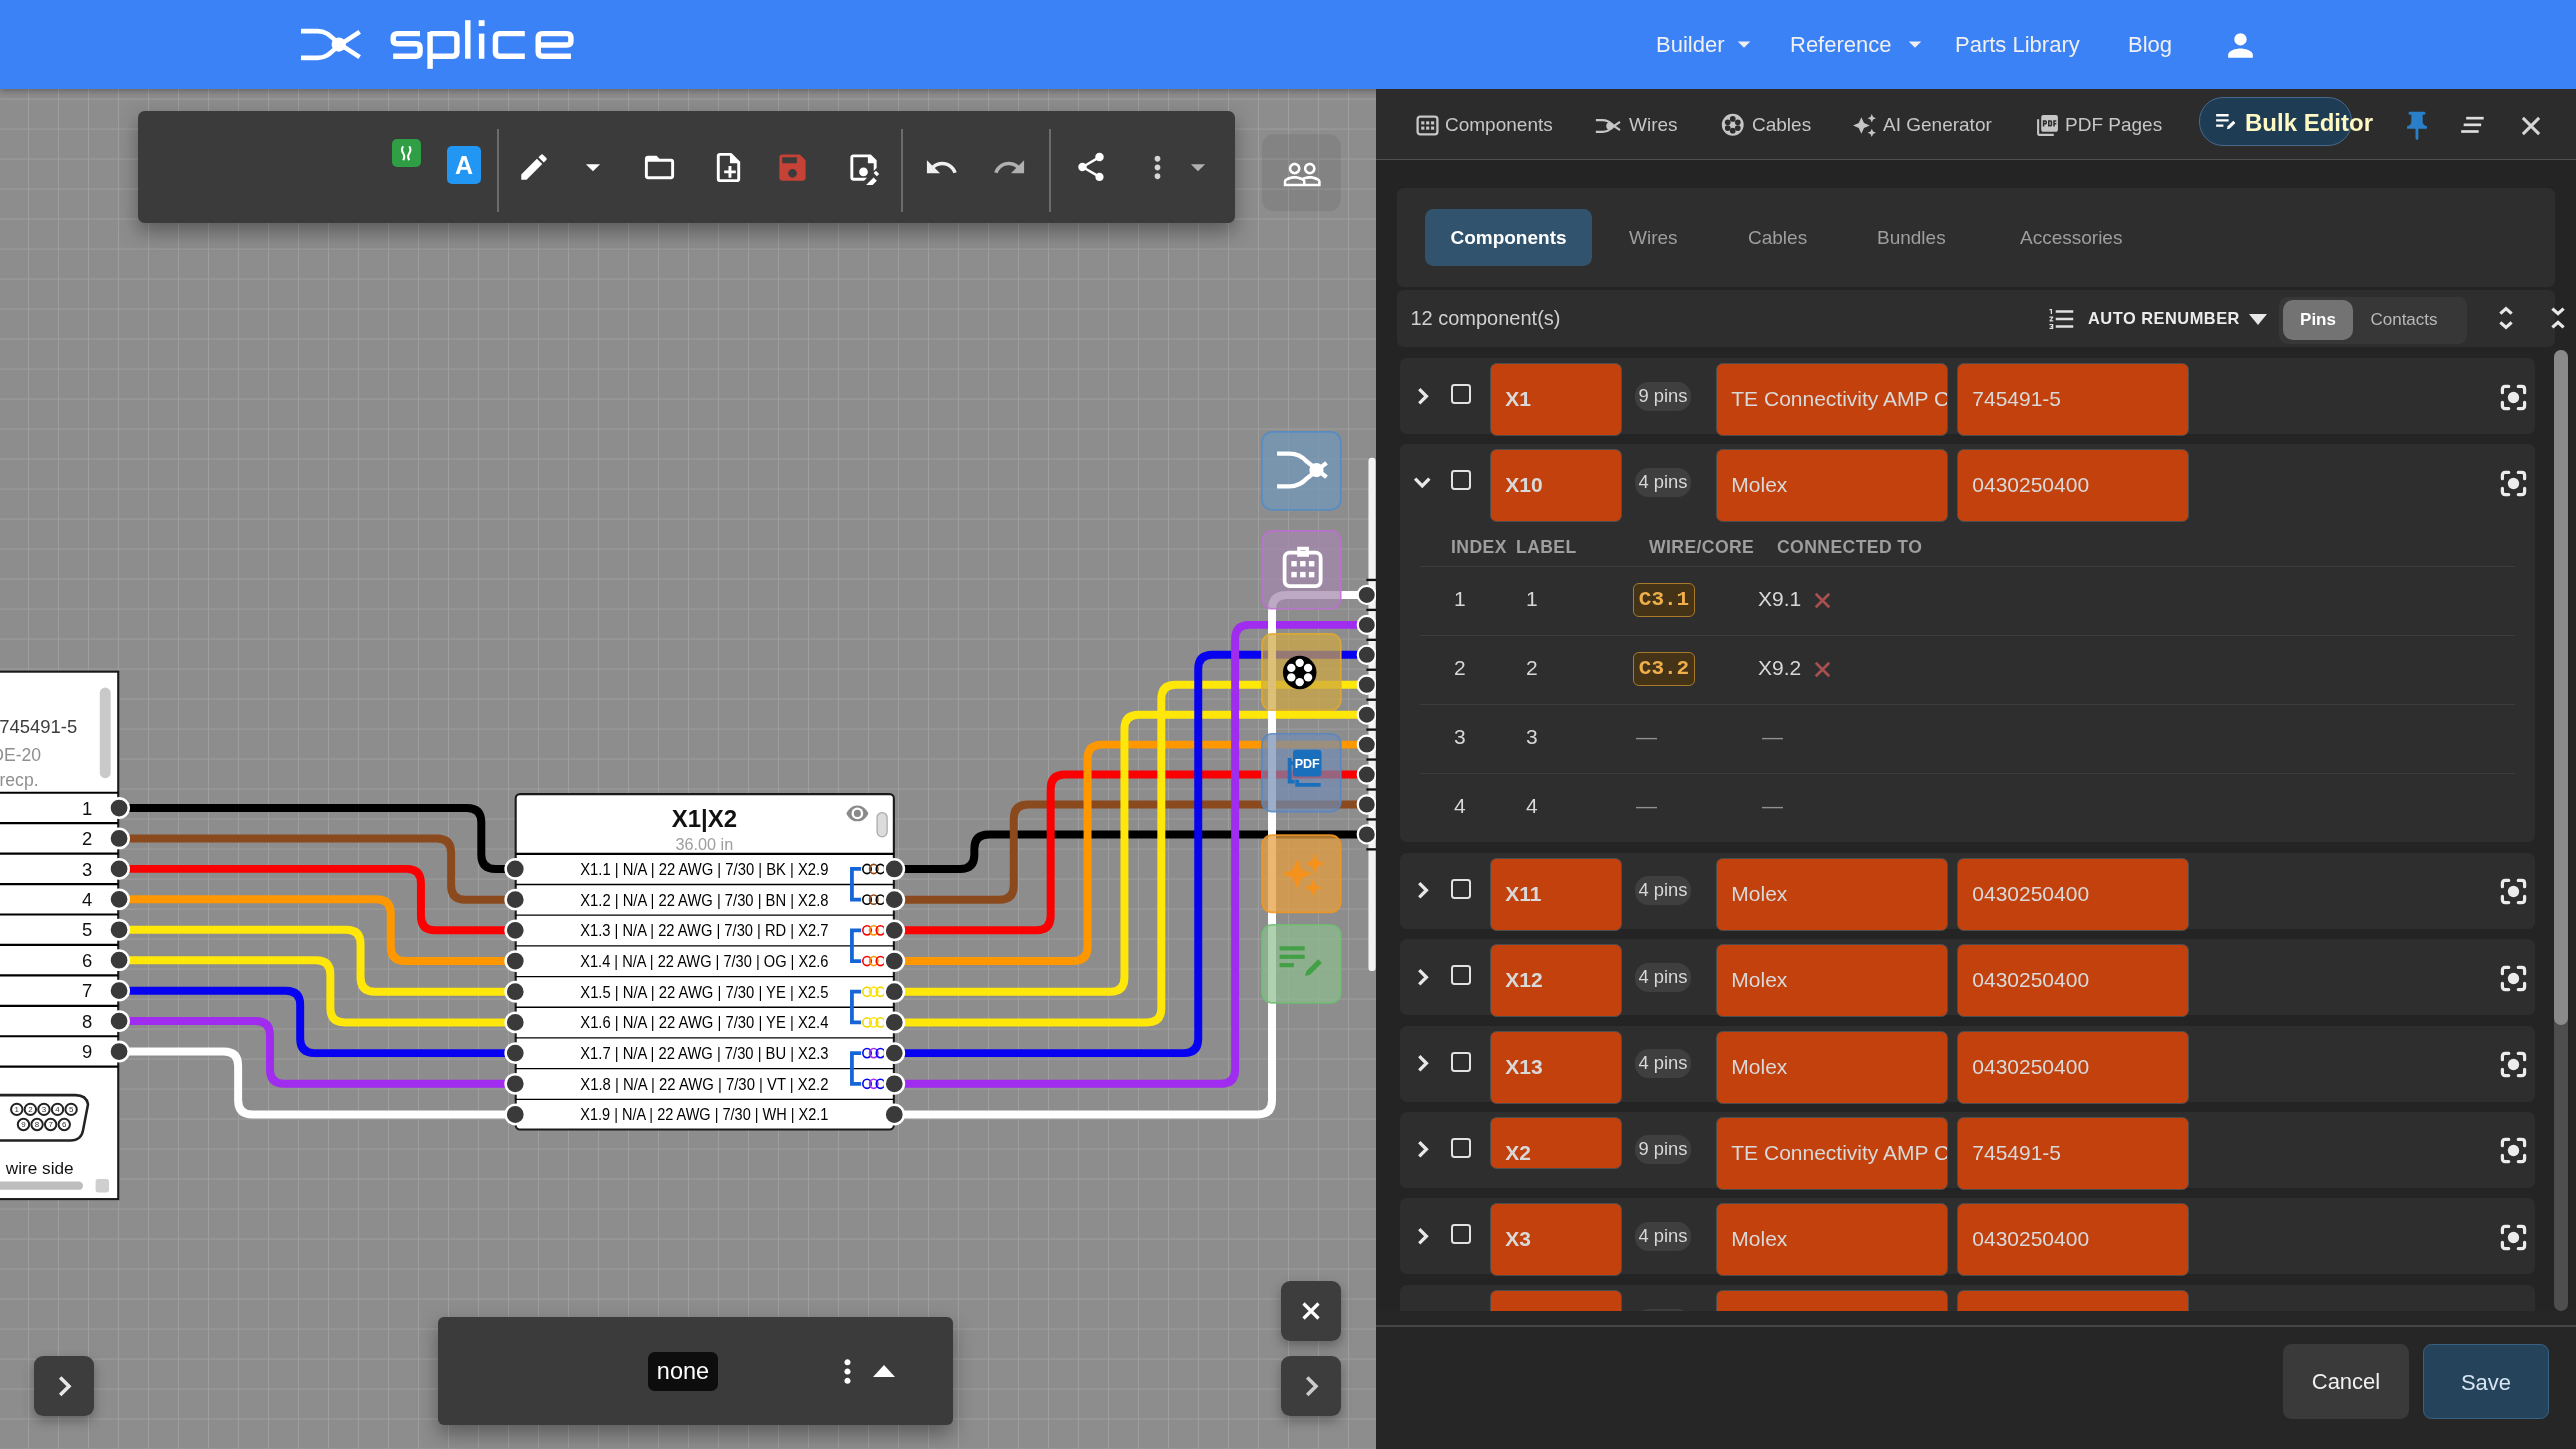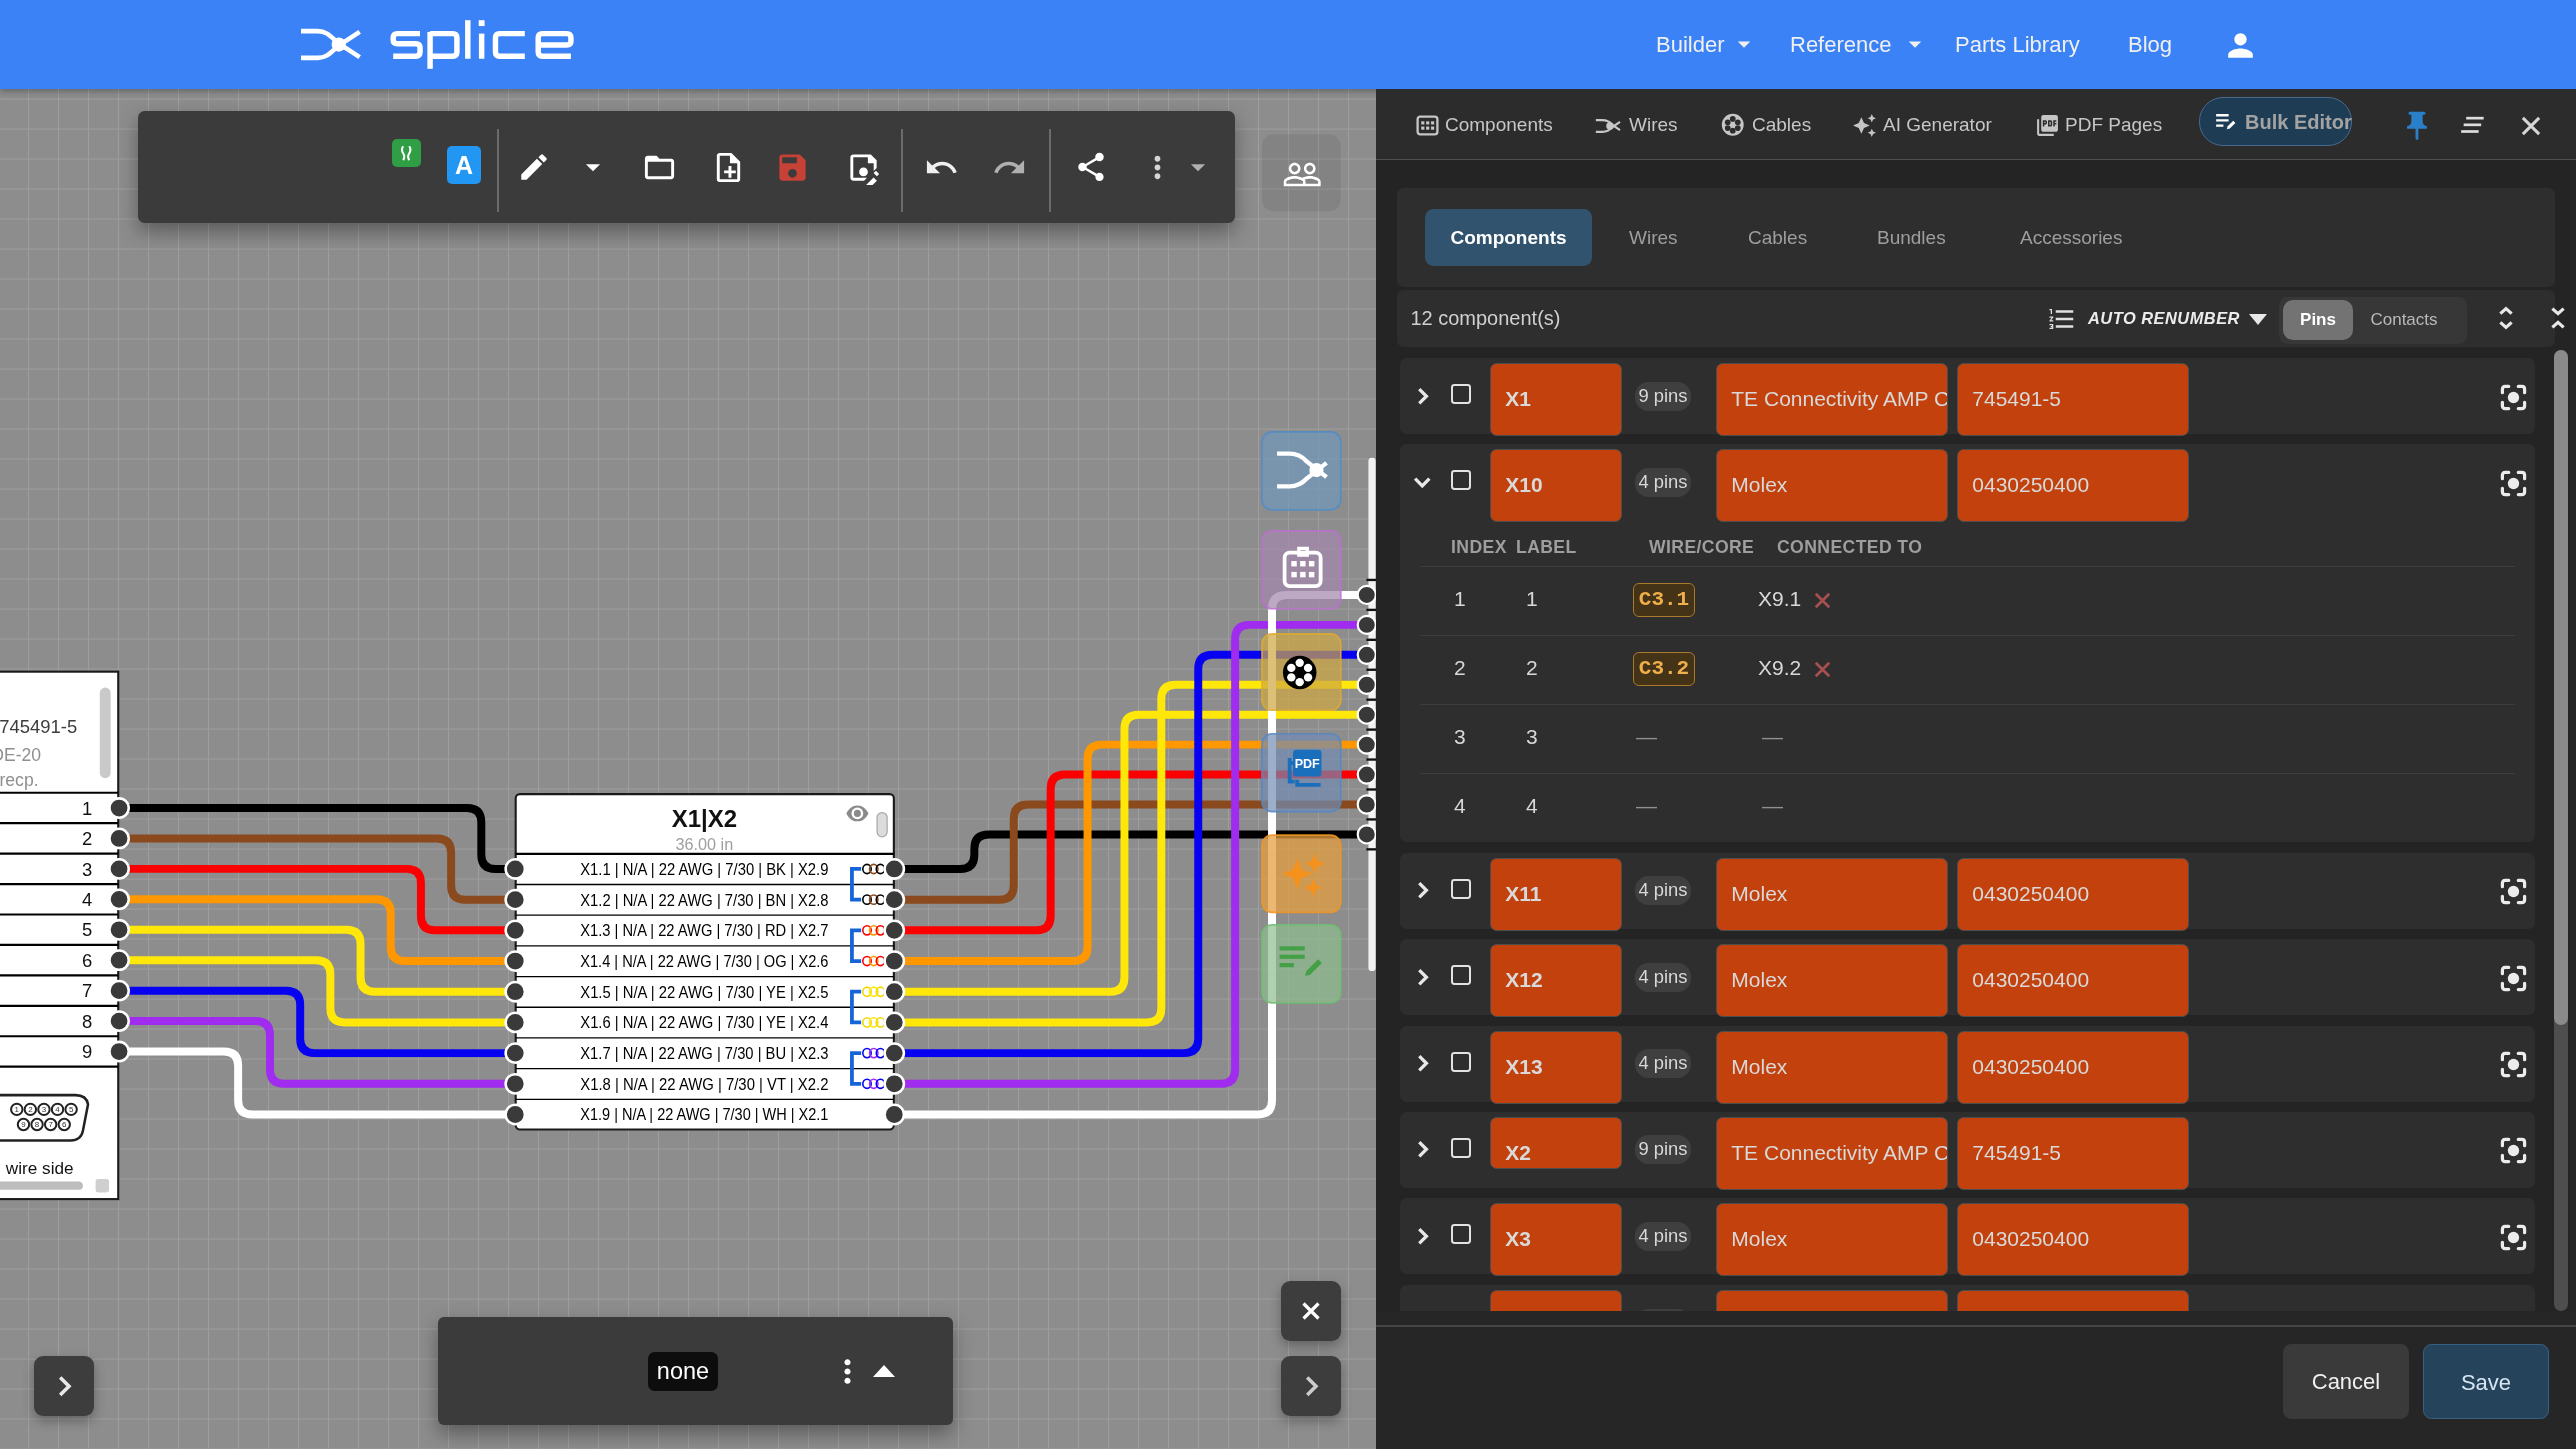--- a/index.html
+++ b/index.html
@@ -435,21 +435,21 @@
             <path d="M20 2H8c-1.1 0-2 .9-2 2v12c0 1.1.9 2 2 2h12c1.1 0 2-.9 2-2V4c0-1.1-.9-2-2-2zm-8.5 7.5c0 .83-.67 1.5-1.5 1.5H9v2H7.5V7H10c.83 0 1.5.67 1.5 1.5v1zm5 2c0 .83-.67 1.5-1.5 1.5h-2.5V7H15c.83 0 1.5.67 1.5 1.5v3zm4-3H19v1h1.5V11H19v2h-1.5V7h3v1.5zM9 9.5h1v-1H9v1zM4 6H2v14c0 1.1.9 2 2 2h14v-2H4V6zm10 5.5h1v-3h-1v3z" fill="#c6c6c6"></path>
           </svg></div>
 <div class="ptab" style="left:689px">PDF Pages</div>
 <div class="abs" style="left:823px;top:8.4px;width:153px;height:49px;background:#1f3c55;border:1.7px solid #466a8e;border-radius:24px;white-space:nowrap;">
 <div class="abs" style="left:13.4px;top:11px"><svg width="25" height="25" viewBox="0 0 24 24">
               <g stroke="#fff" stroke-width="2.2" fill="none">
                 <path d="M3 6 h12 M3 11 h12 M3 16 h7"></path>
               </g>
               <path d="M20.7 9.8 l-6.5 6.5 -1 3.5 3.5 -1 6.5 -6.5 z" fill="#fff" transform="scale(0.82) translate(3,4)"></path>
             </svg></div>
-<div class="abs" style="left:45px;top:0;height:49px;line-height:49px;color:#a3a3a3;font-weight:bold;font-size:20px;white-space:nowrap;">Bulk Editor</div>
+<div class="abs" style="left:45px;top:0;height:49px;line-height:49px;color:#fef9c3;font-weight:bold;font-size:24px;white-space:nowrap;">Bulk Editor</div>
 </div>
 <div class="abs" style="left:1024px;top:20px"><svg width="34" height="34" viewBox="0 0 24 24">
             <path d="M16 9V4h1c.55 0 1-.45 1-1s-.45-1-1-1H7c-.55 0-1 .45-1 1s.45 1 1 1h1v5c0 1.66-1.34 3-3 3v2h5.97v7l1 1 1-1v-7H19v-2c-1.66 0-3-1.34-3-3z" fill="#2a7fc9"></path>
           </svg></div>
 <div class="abs" style="left:1081px;top:25px"><svg width="35" height="25" viewBox="0 0 42 30">
             <g stroke="#dedede" stroke-width="3.2">
               <path d="M11 5 h21"></path>
               <path d="M8 13 h21"></path>
               <path d="M5 21 h21"></path>
             </g>
@@ -463,21 +463,21 @@
 <div class="abs mut" style="left:232px;top:0;height:99px;line-height:99px;font-size:19px;">Wires</div>
 <div class="abs mut" style="left:351px;top:0;height:99px;line-height:99px;font-size:19px;">Cables</div>
 <div class="abs mut" style="left:480px;top:0;height:99px;line-height:99px;font-size:19px;">Bundles</div>
 <div class="abs mut" style="left:623px;top:0;height:99px;line-height:99px;font-size:19px;">Accessories</div>
 </div>
 <div class="sect" style="left:21px;top:290px;width:1158px;height:57px;">
 <div class="abs" style="left:13.4px;top:0;height:57px;line-height:57px;font-size:20px;color:#d0d0d0;">12 component(s)</div>
 <div class="abs" style="left:650px;top:14.3px"><svg width="30" height="30" viewBox="0 0 24 24">
             <path d="M2 17h2v.5H3v1h1v.5H2v1h3v-4H2v1zm1-9h1V4H2v1h1v3zm-1 3h1.8L2 13.1v.9h3v-1H3.2L5 10.9V10H2v1zm5-6v2h14V5H7zm0 14h14v-2H7v2zm0-6h14v-2H7v2z" fill="#e0e0e0"></path>
           </svg></div>
-<div class="abs" style="left:691px;top:0;height:57px;line-height:57px;font-size:16.4px;font-weight:bold;color:#ececec;letter-spacing:0.5px;font-style:italic;">AUTO RENUMBER</div>
+<div class="abs" style="left:691px;top:0;height:57px;line-height:57px;font-size:16.4px;font-weight:bold;color:#ececec;letter-spacing:0.5px;">AUTO RENUMBER</div>
 <div class="abs" style="left:852px;top:23.5px;width:0;height:0;border-left:9.2px solid transparent;border-right:9.2px solid transparent;border-top:11px solid #e8e8e8;"></div>
 <div class="abs" style="left:882px;top:6.7px;width:188px;height:47px;background:#373737;border-radius:8.4px;"></div>
 <div class="abs" style="left:886px;top:10px;width:70px;height:40px;background:#737373;border-radius:10px;color:#fff;font-weight:bold;font-size:17px;text-align:center;line-height:40px;">Pins</div>
 <div class="abs" style="left:955px;top:10px;width:104px;height:40px;font-size:17px;color:#b9b9b9;text-align:center;line-height:40px;">Contacts</div>
 <div class="abs" style="left:1094px;top:13.4px"><svg width="30" height="30" viewBox="0 0 24 24">
             <g stroke="#e8e8e8" stroke-width="2.6" fill="none">
               <path d="M7.5 8.5 L12 4.5 L16.5 8.5"></path>
               <path d="M7.5 15.5 L12 19.5 L16.5 15.5"></path>
             </g>
           </svg></div>

